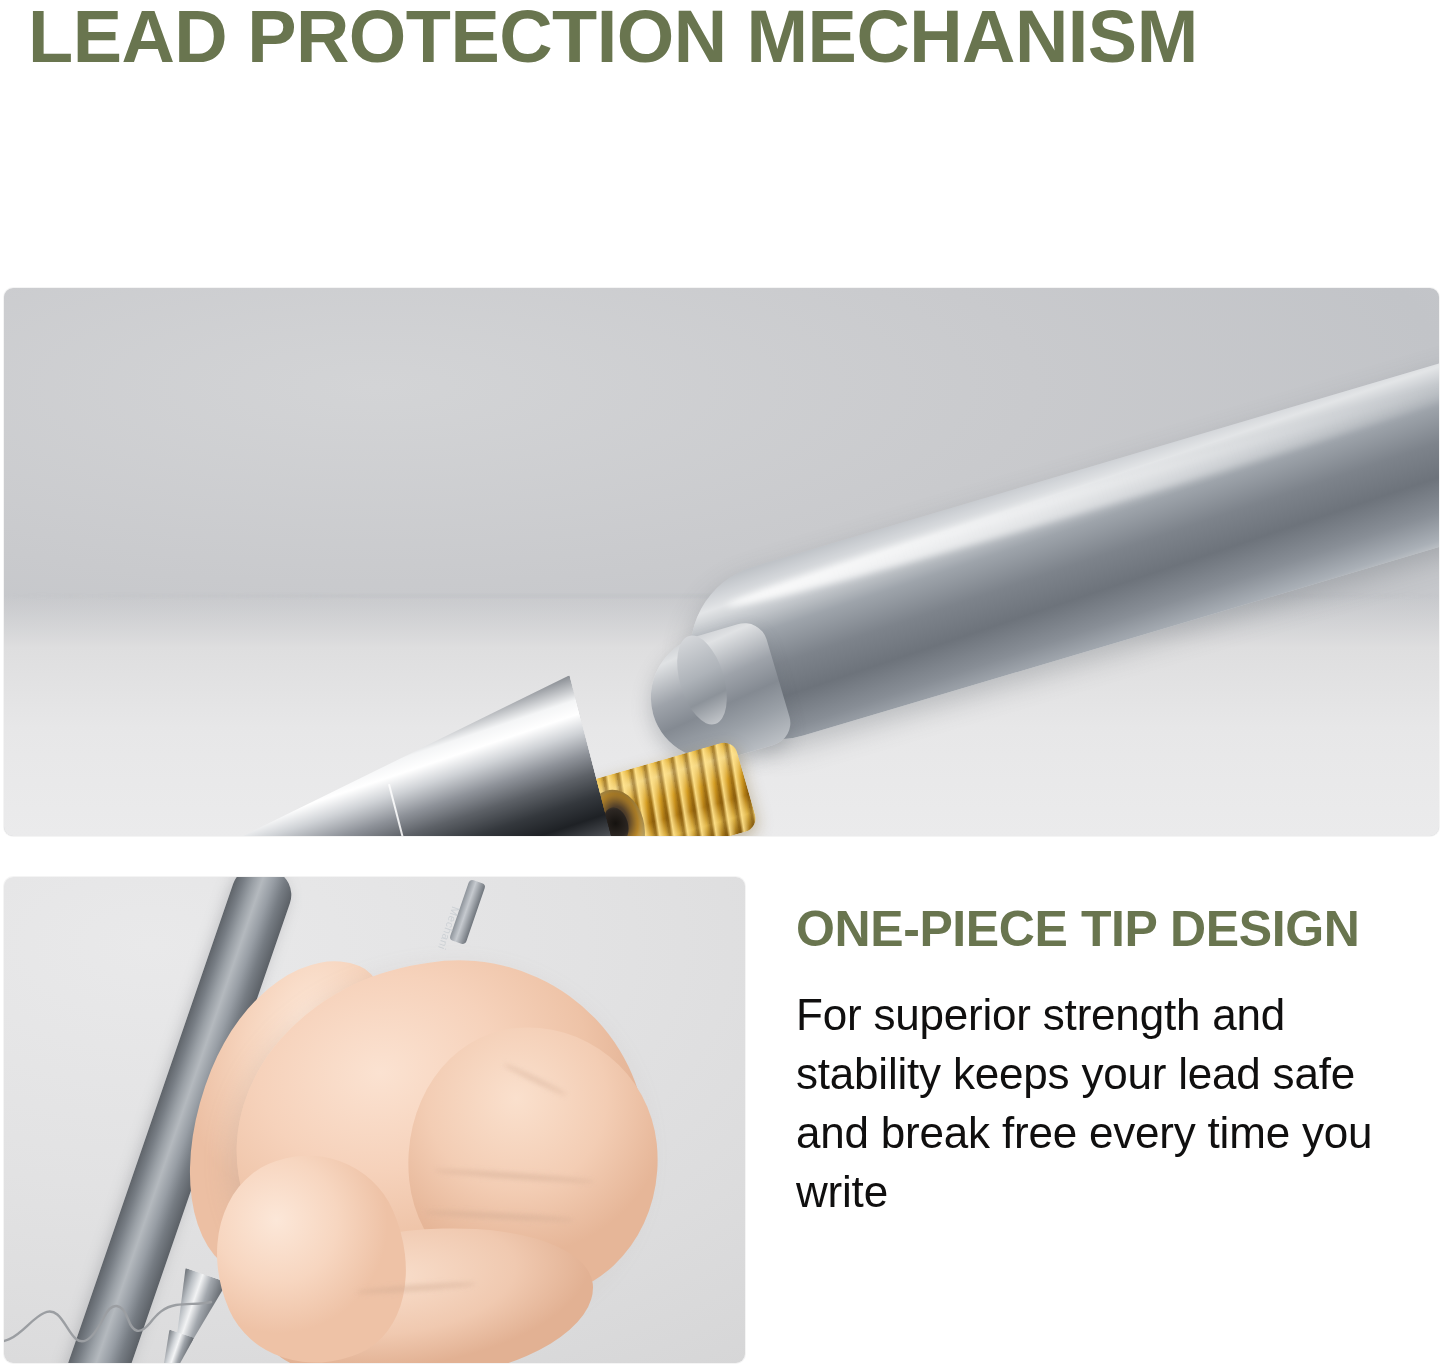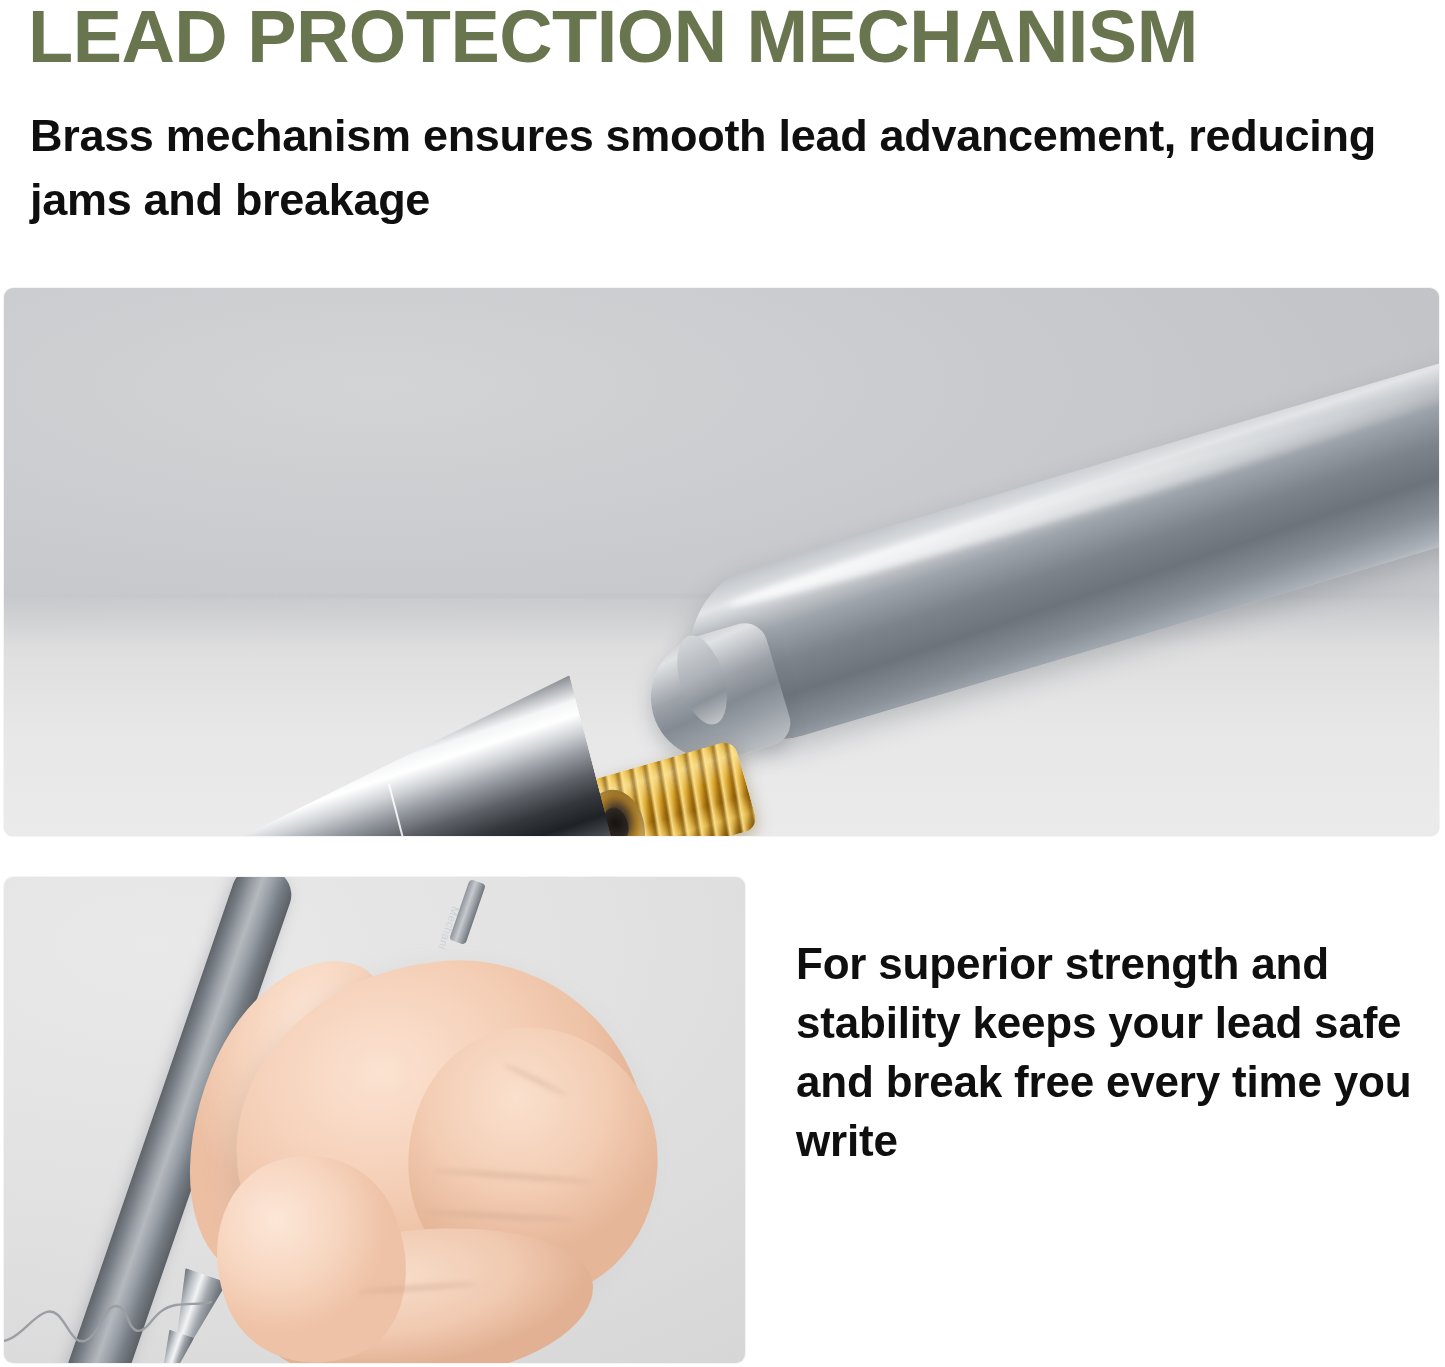--- a/index.html
+++ b/index.html
@@ -270,34 +270,33 @@
   .right-col { position:absolute; left:796px; top:900px; width:630px; }
   .sec-title {
     font-size:50px;
     line-height:58px;
     font-weight:700;
     letter-spacing:-0.4px;
     color:#69754F;
     white-space:nowrap;
   }
   .sec-body {
-    margin-top:34px;
+    margin-top:27px;
     font-size:44px;
     line-height:59px;
-    font-weight:700;
+    font-weight:400;
     letter-spacing:-0.2px;
     color:#100F0F;
   }
 </style>
 </head>
 <body>
 
 <div class="header">
   <div class="main-title">LEAD PROTECTION MECHANISM</div>
-  <div class="main-sub">Brass mechanism ensures smooth lead advancement, reducing jams and breakage</div>
 </div>
 
 <div class="photo-card" id="photo-top">
 
   <div class="top-bg"></div>
   <div class="top-desk"></div>
   <div class="top-desk-line"></div>
 
   <div class="barrel">
     <div class="barrel-gloss"></div>
@@ -337,14 +336,15 @@
 
   <svg class="squiggle" viewBox="0 0 300 116">
     <path d="M-20 92 C 10 104, 22 74, 40 66 C 56 58, 62 84, 72 92
              C 82 100, 92 86, 100 70 C 108 54, 118 56, 124 72
              C 129 86, 136 88, 146 76 C 153 67, 160 60, 172 58
              C 184 56, 196 58, 207 55" fill="none" stroke="#9b9ea2" stroke-width="2.4" stroke-linecap="round"></path>
   </svg>
 </div>
 
 <div class="right-col">
+  <div class="sec-title">ONE-PIECE TIP DESIGN</div>
   <div class="sec-body">For superior strength and stability keeps your lead safe and break free every time you write</div>
 </div>
 
 </body></html>

